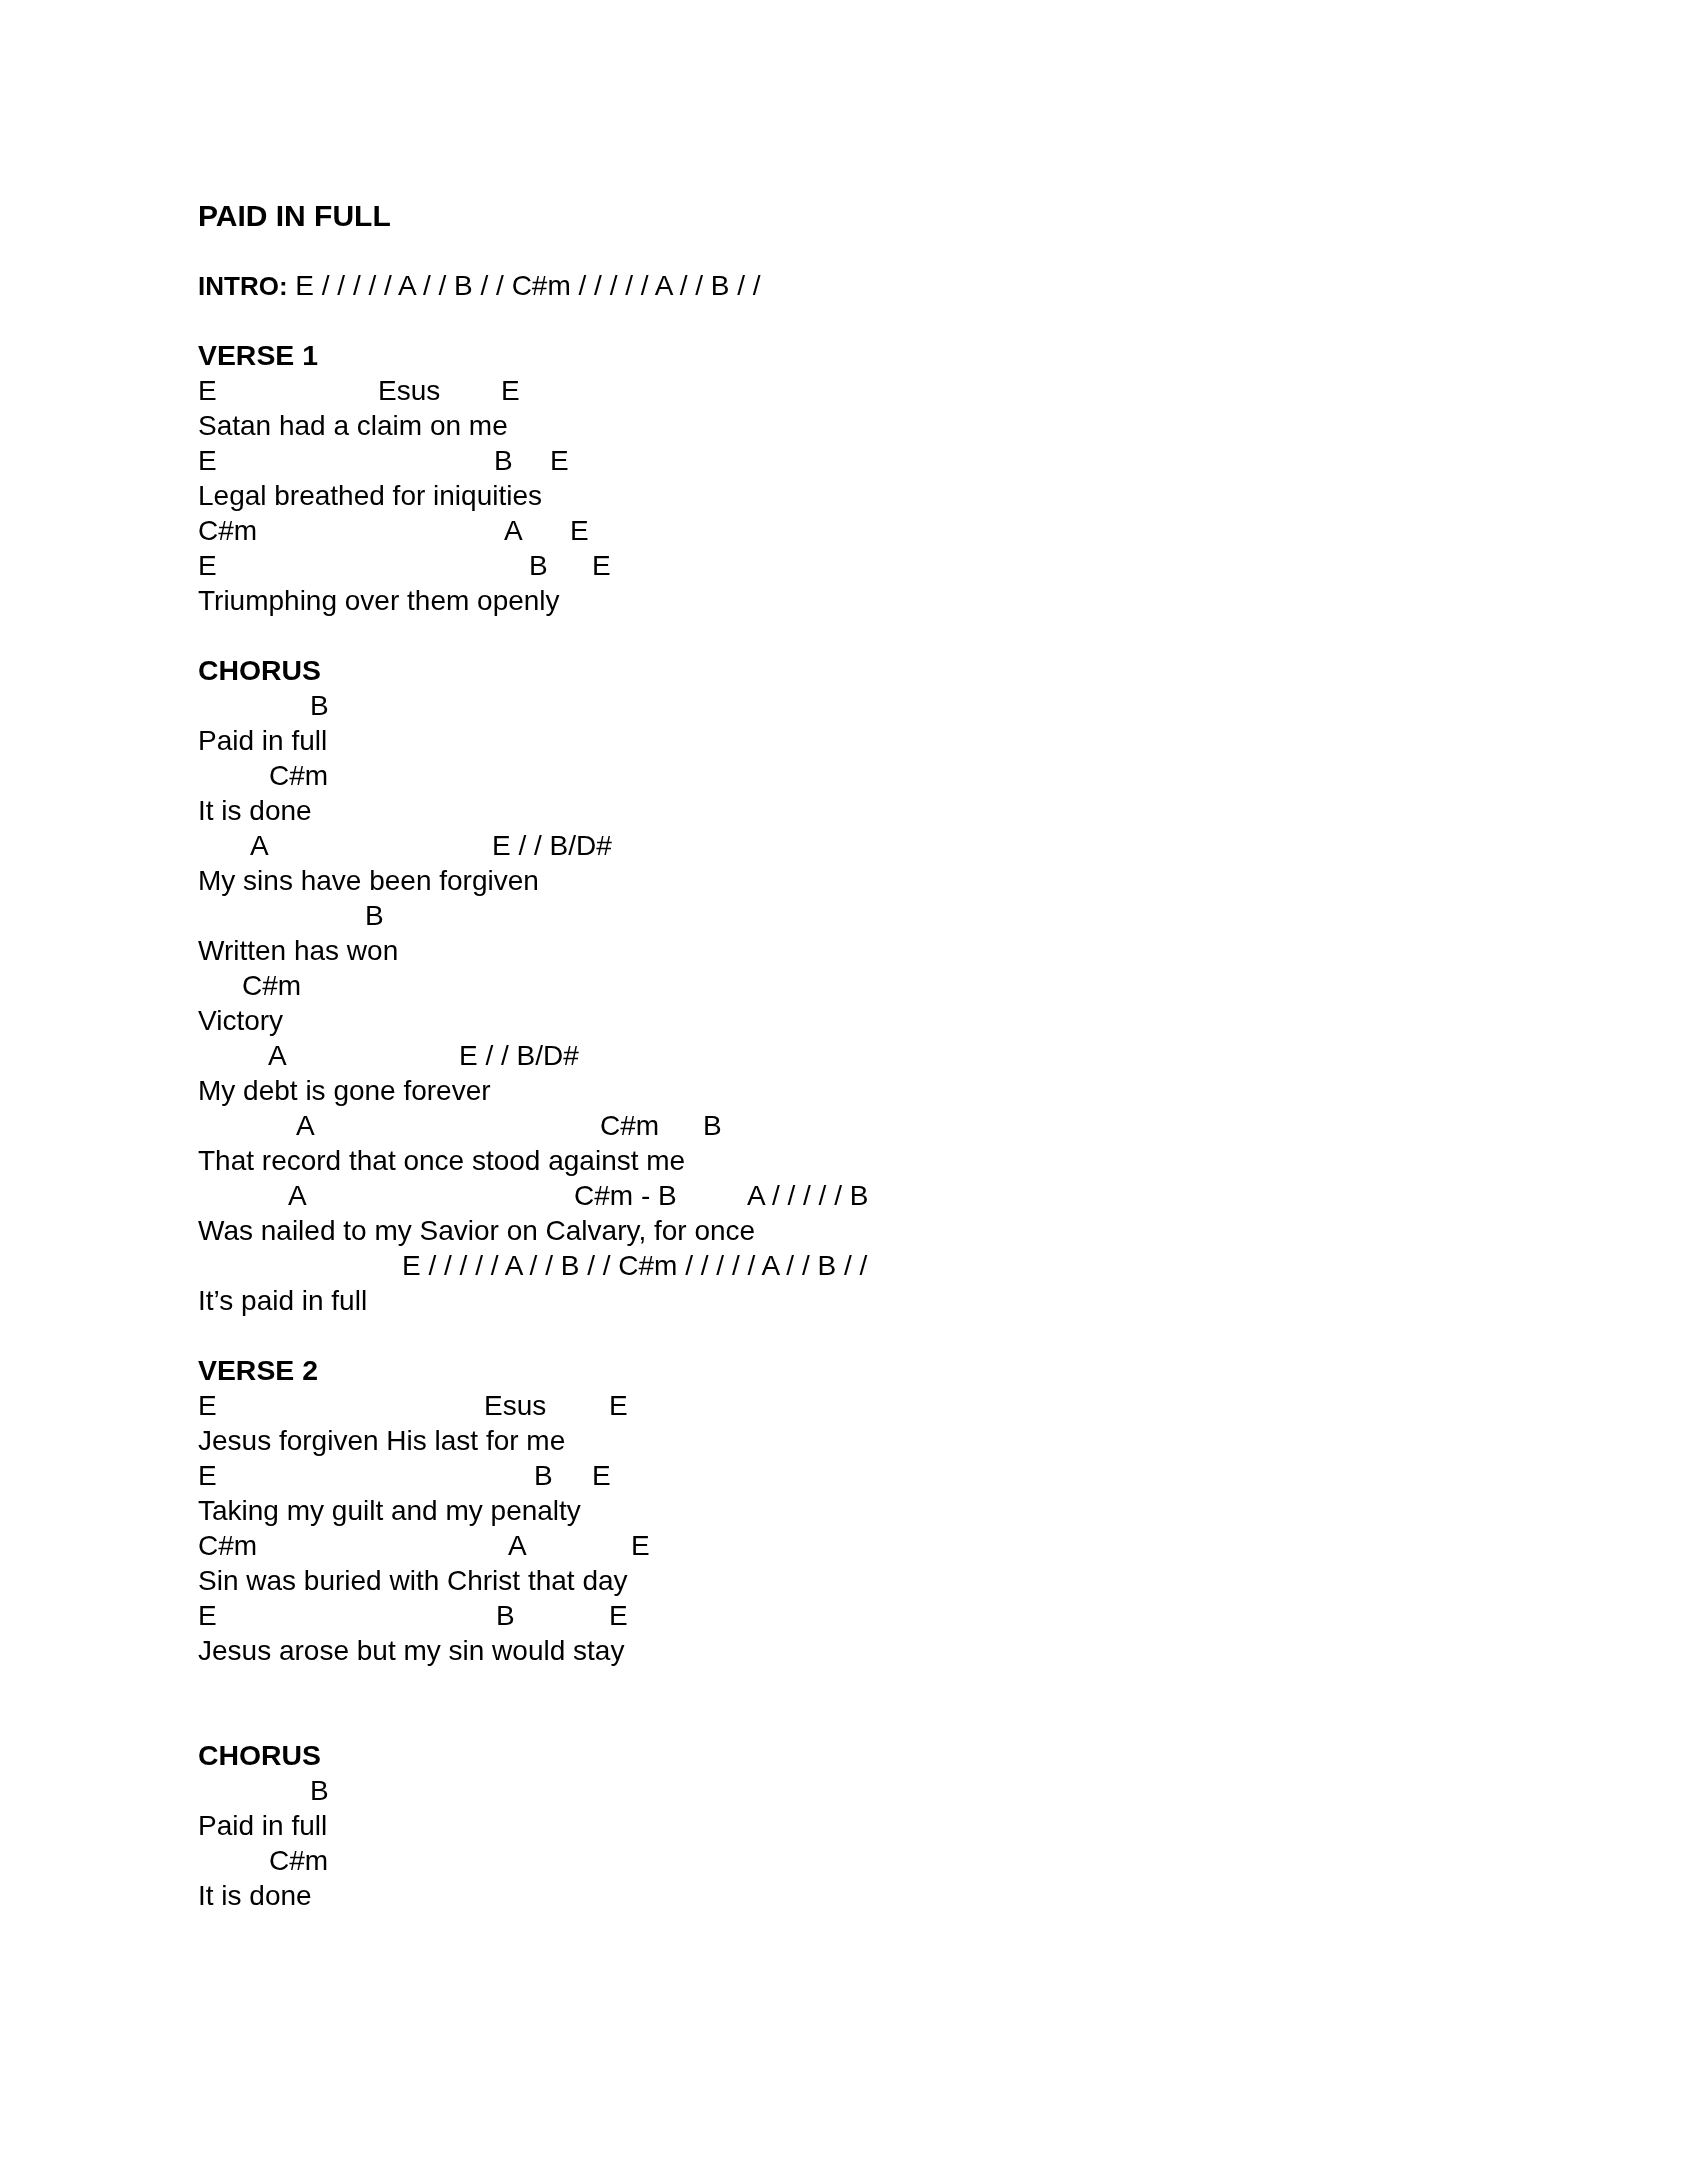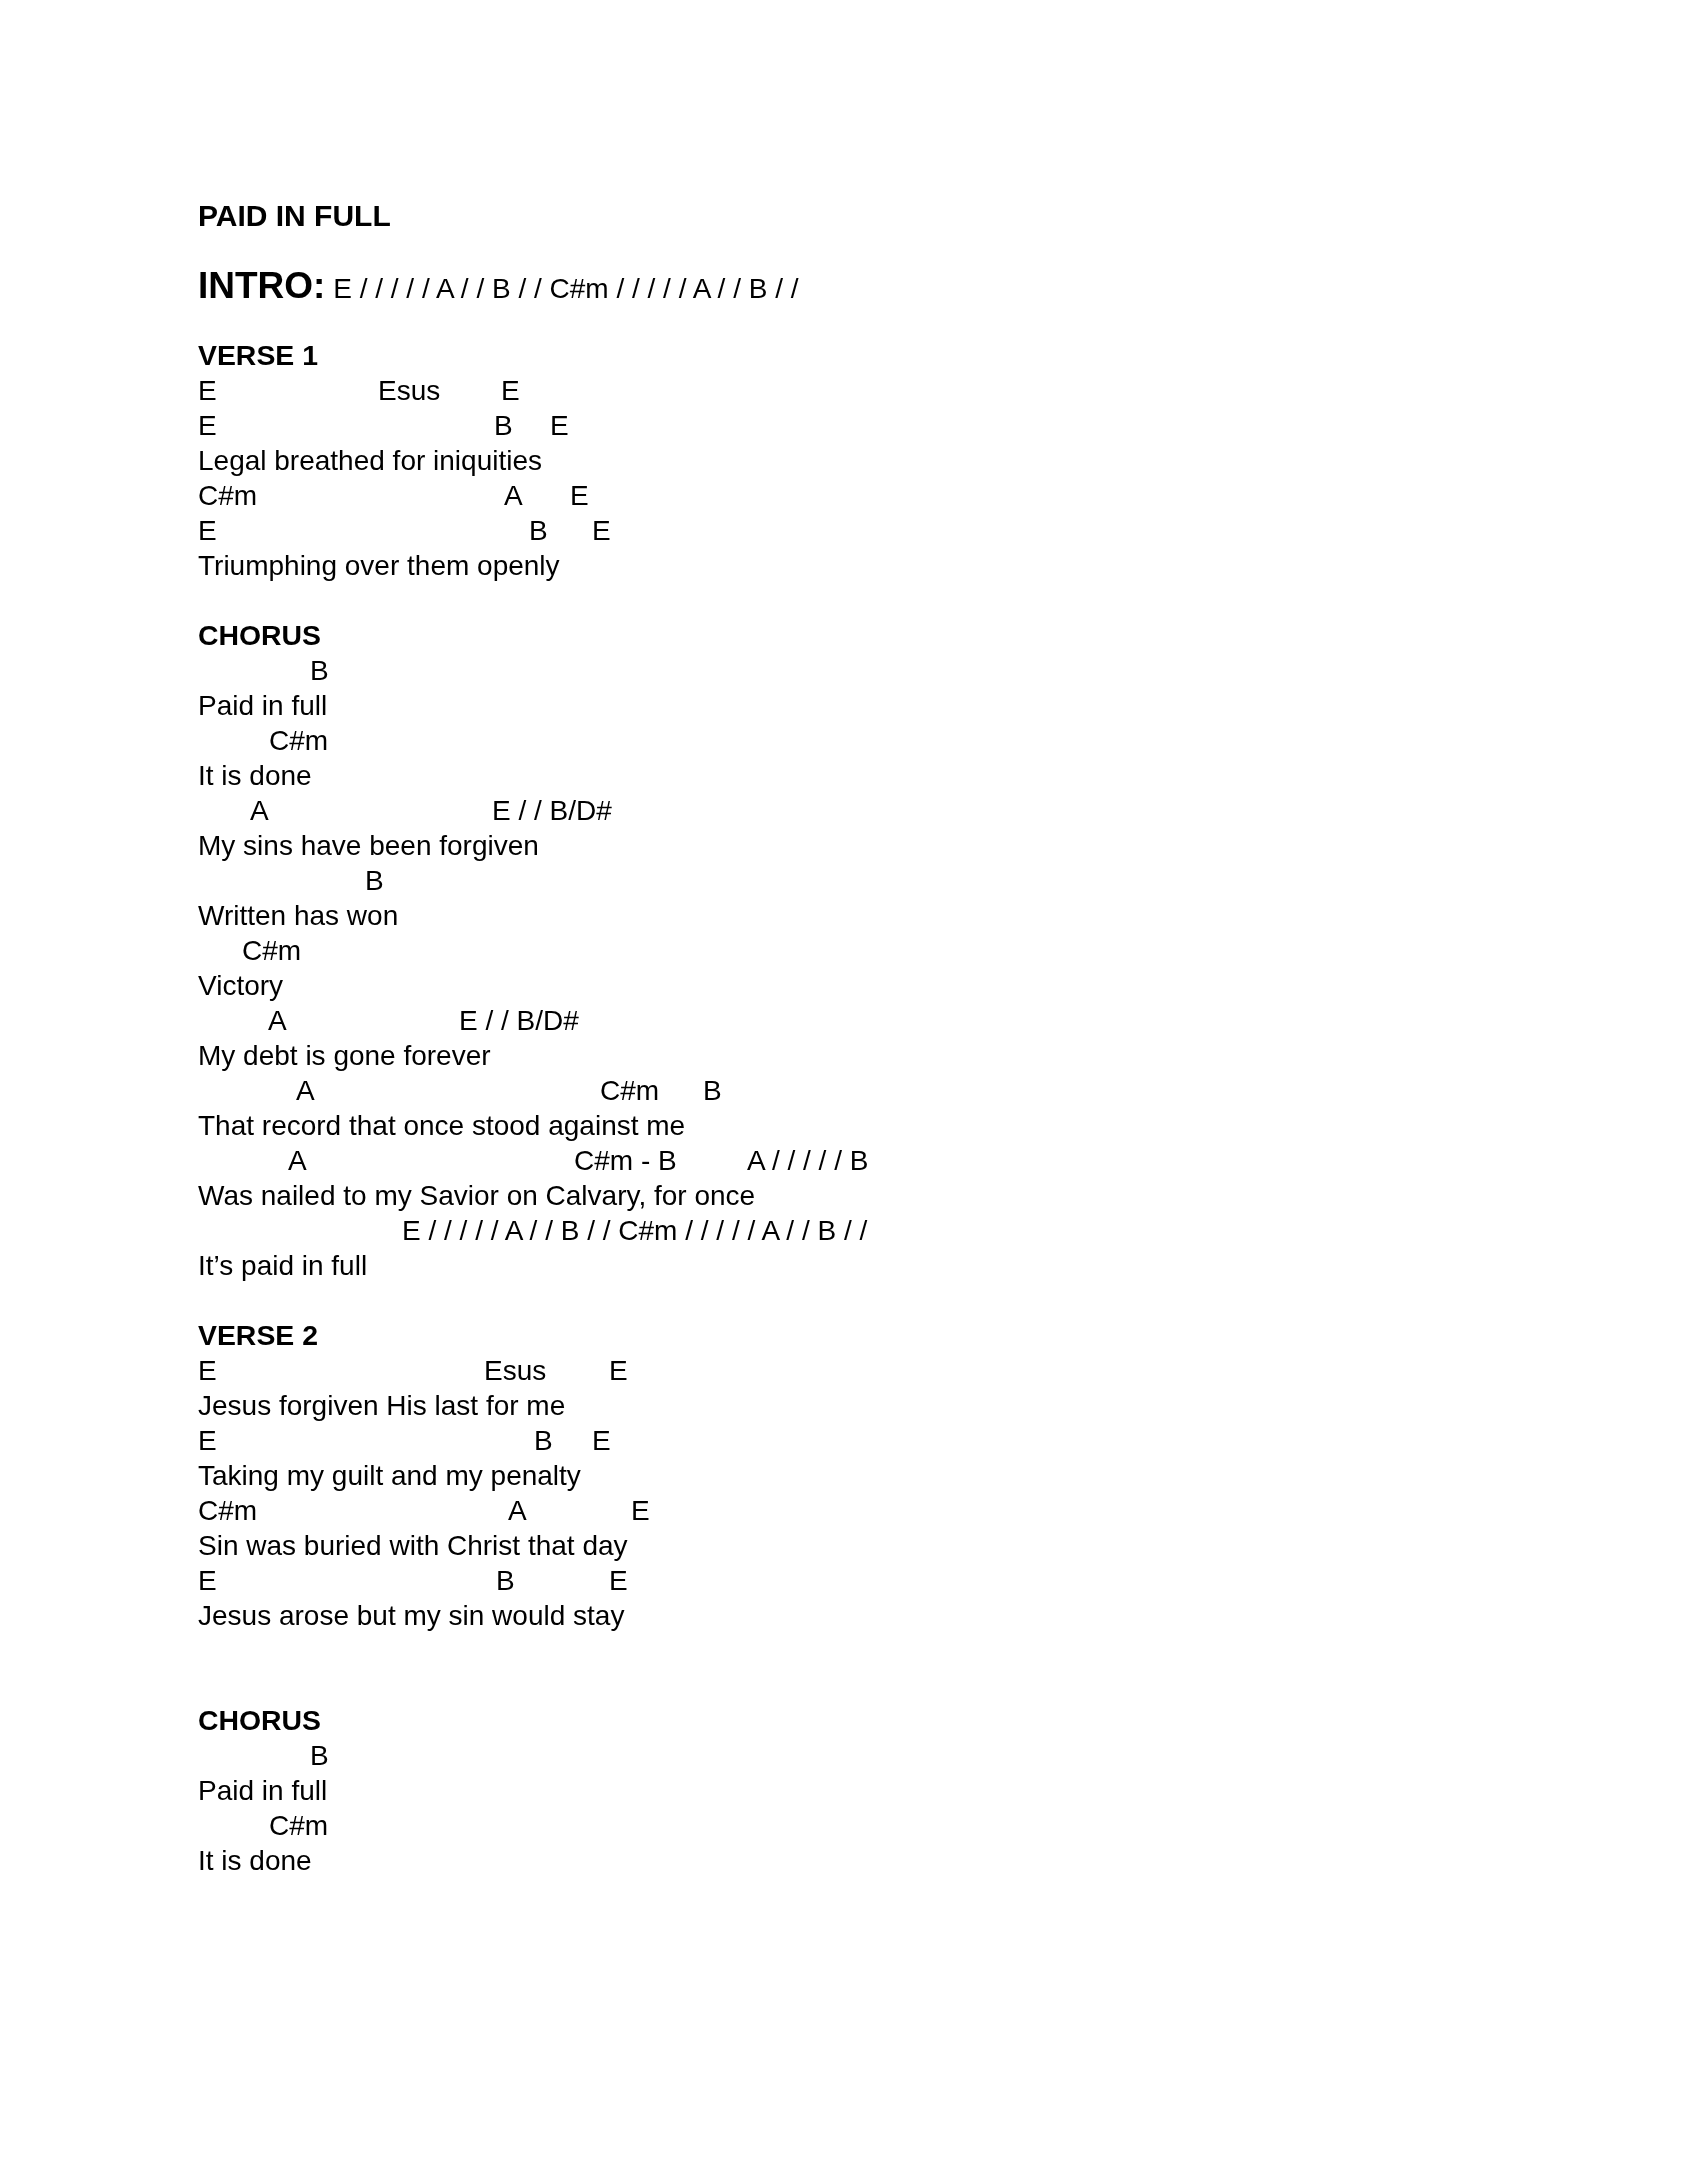--- a/index.html
+++ b/index.html
@@ -14,35 +14,36 @@
   .line{
     position:relative;
     height:35px;
     font-size:28px;
     line-height:35px;
     white-space:pre;
   }
   .title{font-weight:bold;font-size:30px}
   .byline{font-style:italic}
   .heading{font-weight:bold;font-size:28.4px}
-  .intro-label{font-weight:bold;font-size:37px}
+  .intro-label{font-weight:bold;font-size:26px}
   .chordline .chord{position:absolute;top:0;white-space:pre}
 </style>
 </head>
 <body>
 
 <div class="page">
   <div class="doc">
     <div class="line title">PAID IN FULL</div>
     <div class="line blank"></div>
     <div class="line"><span class="intro-label">INTRO:</span> <span>E / / / / / A / / B / / C#m / / / / / A / / B / /</span></div>
     <div class="line blank"></div>
     <div id="sections">
         <div class="line heading">VERSE 1</div>
         <div class="line chordline"><span class="chord" style="left: 0px;">E</span><span class="chord" style="left: 180px;">Esus</span><span class="chord" style="left: 303px;">E</span></div>
+        <div class="line lyric">Satan had a claim on me</div>
         <div class="line chordline"><span class="chord" style="left: 0px;">E</span><span class="chord" style="left: 296px;">B</span><span class="chord" style="left: 352px;">E</span></div>
         <div class="line lyric">Legal breathed for iniquities</div>
         <div class="line chordline"><span class="chord" style="left: 0px;">C#m</span><span class="chord" style="left: 306px;">A</span><span class="chord" style="left: 372px;">E</span></div>
         <div class="line chordline"><span class="chord" style="left: 0px;">E</span><span class="chord" style="left: 331px;">B</span><span class="chord" style="left: 394px;">E</span></div>
         <div class="line lyric">Triumphing over them openly</div>
         <div class="line blank"></div>
         <div class="line heading">CHORUS</div>
         <div class="line chordline"><span class="chord" style="left: 112px;">B</span></div>
         <div class="line lyric">Paid in full</div>
         <div class="line chordline"><span class="chord" style="left: 71px;">C#m</span></div>

